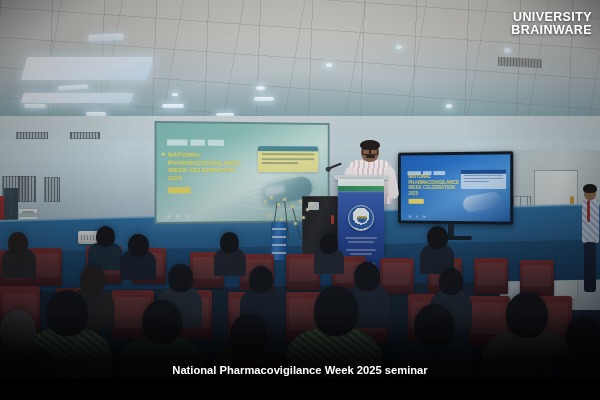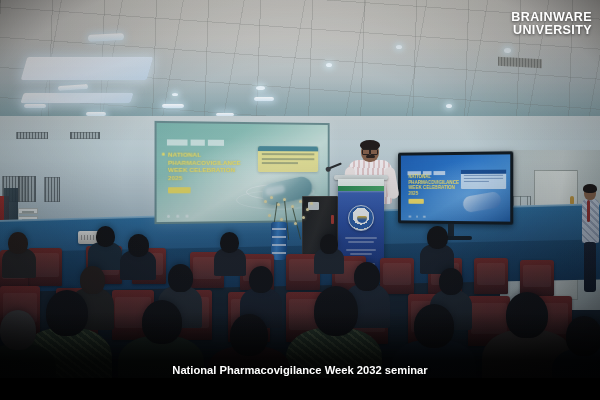--- a/index.html
+++ b/index.html
@@ -735,21 +735,21 @@
     <div class="shoulders sh blue" style="left:552px;top:116px;width:70px;height:52px;"></div>
     <div class="head" style="left:566px;top:84px;width:36px;height:40px;"></div>
   </div>
 
   <div class="lay" id="grade-cool"></div>
   <div class="lay" id="vignette"></div>
   <div class="lay" id="bottom-fade"></div>
   <div class="lay" id="black-bar"></div>
 
   <div class="lay" id="brand">
+    <span>UNIVERSITY</span>
     <span>BRAINWARE</span>
-    <span>UNIVERSITY</span>
   </div>
 
   <div class="lay" id="caption">
-    <span>National Pharmacovigilance Week 2032 seminar</span>
+    <span>National Pharmacovigilance Week 2025 seminar</span>
   </div>
 
 </div>
 
 </body></html>

